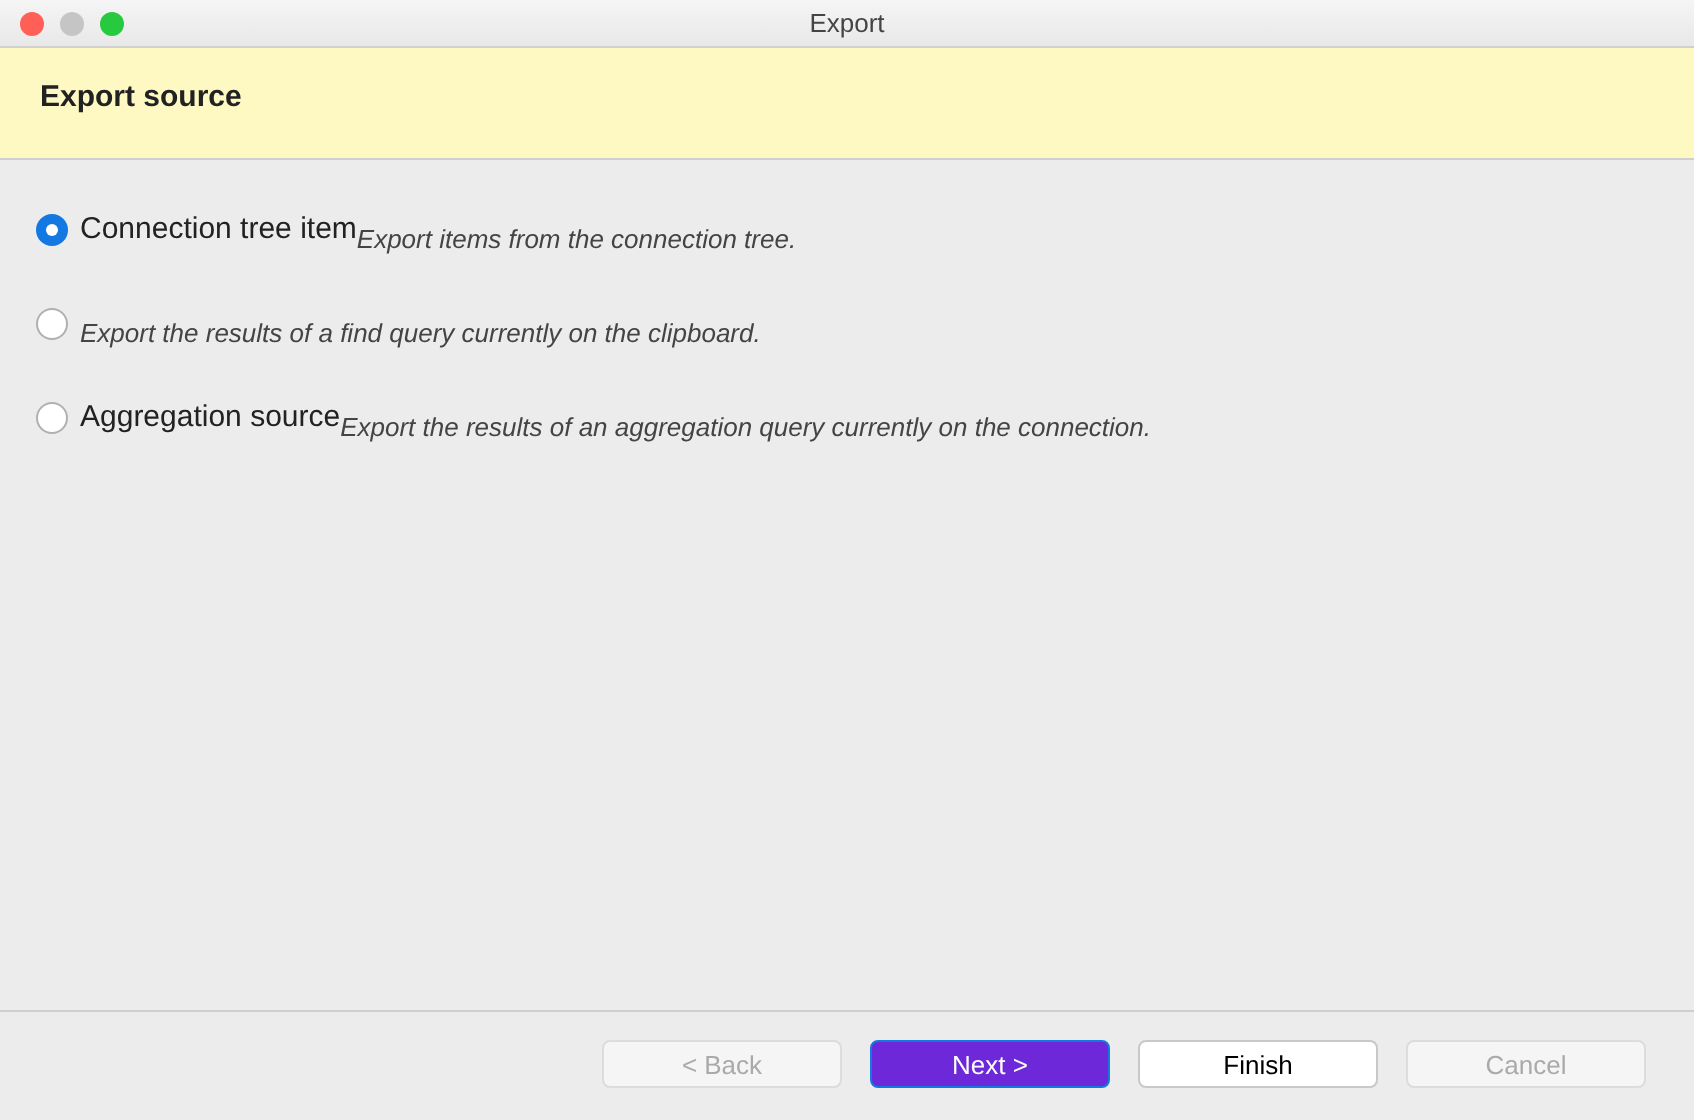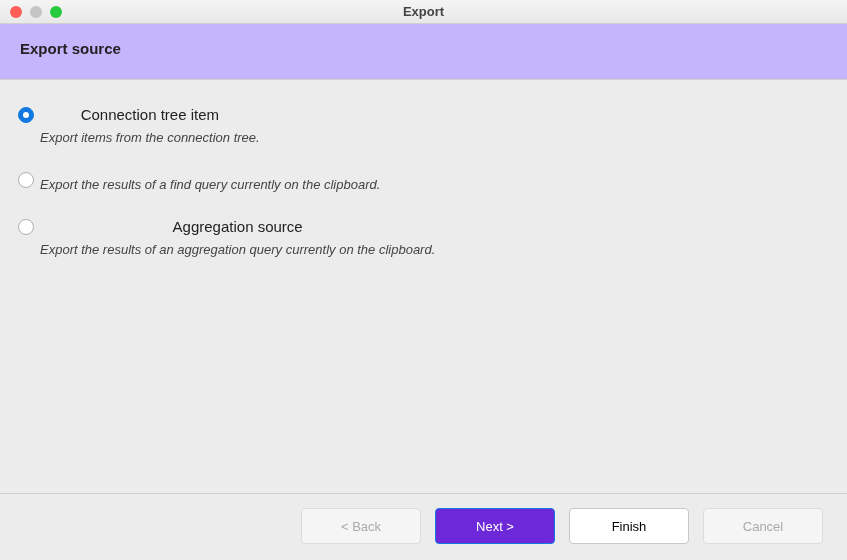--- a/index.html
+++ b/index.html
@@ -12,21 +12,20 @@
       display: flex;
       flex-direction: column;
     }
     .titlebar {
       height: 24px;
       background: linear-gradient(#f5f5f5, #e8e8e8);
       border-bottom: 1px solid #d0d0d0;
       display: flex;
       align-items: center;
       position: relative;
-      font-weight: bold;
     }
     .traffic-lights {
       display: flex;
       gap: 8px;
       margin-left: 10px;
     }
     .light {
       width: 12px; height: 12px;
       border-radius: 50%;
     }
@@ -37,21 +36,21 @@
       position: absolute;
       left: 0; right: 0;
       text-align: center;
       font-size: 13px;
       color: #444;
       pointer-events: none;
     }
     .header {
       padding: 16px 24px 18px 20px;
       border-bottom: 1px solid #cfcfcf;
-      background: #c4b5fd;
+      background: #fef9c3;
     }
     .header-title {
       font-size: 15px;
       font-weight: 600;
       color: #222;
       margin-bottom: 4px;
     }
     .header-subtitle {
       font-size: 13px;
       color: #555;
@@ -86,22 +85,21 @@
     .radio:checked::after {
       content: "";
       position: absolute;
       width: 6px; height: 6px;
       background: #fff;
       border-radius: 50%;
       top: 4px; left: 4px;
     }
     .option-text {
       display: flex;
-      flex-direction: column;
-      align-items: center;
+      flex-direction: row;
     }
     .option-label {
       font-size: 15px;
       color: #222;
       cursor: pointer;
       line-height: 18px;
     }
     .option-desc {
       font-size: 13px;
       color: #444;
@@ -110,21 +108,21 @@
     }
     .footer {
       padding: 14px 24px 16px 24px;
       display: flex;
       justify-content: flex-end;
       gap: 14px;
       background: #ececec;
     }
     .btn {
       width: 120px;
-      height: 36px;
+      height: 24px;
       border-radius: 4px;
       border: 1px solid #c8c8c8;
       background: #fff;
       font-size: 13px;
       font-family: inherit;
       cursor: pointer;
     }
     .btn.primary {
       background: #6d28d9;
       border-color: #1378e2;
@@ -167,21 +165,21 @@
     <input type="radio" name="src" class="radio" style="">
     <div class="option-text">
       <div class="option-desc">Export the results of a find query currently on the clipboard.</div>
     </div>
   </div>
 
   <div class="option">
     <input type="radio" name="src" class="radio" style="">
     <div class="option-text">
       <label class="option-label">Aggregation source</label>
-      <div class="option-desc">Export the results of an aggregation query currently on the clipboard.</div>
+      <div class="option-desc">Export the results of an aggregation query currently on the connection.</div>
     </div>
   </div>
 
 </div>
 
 <div class="footer">
   <button class="btn" disabled="">&lt; Back</button>
   <button class="btn primary">Next &gt;</button>
   <button class="btn">Finish</button>
   <button class="btn" disabled="">Cancel</button>

